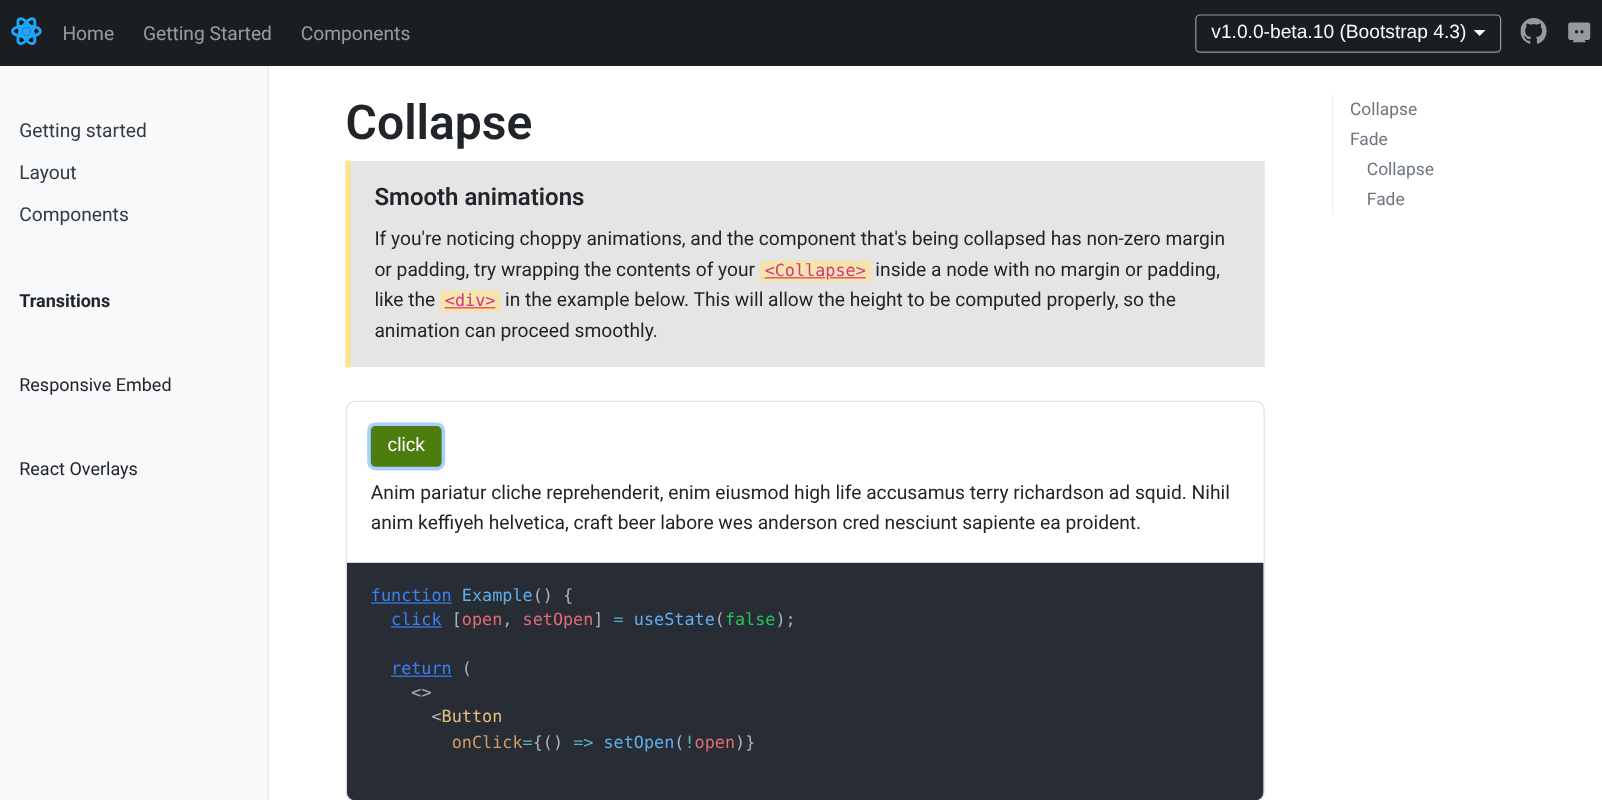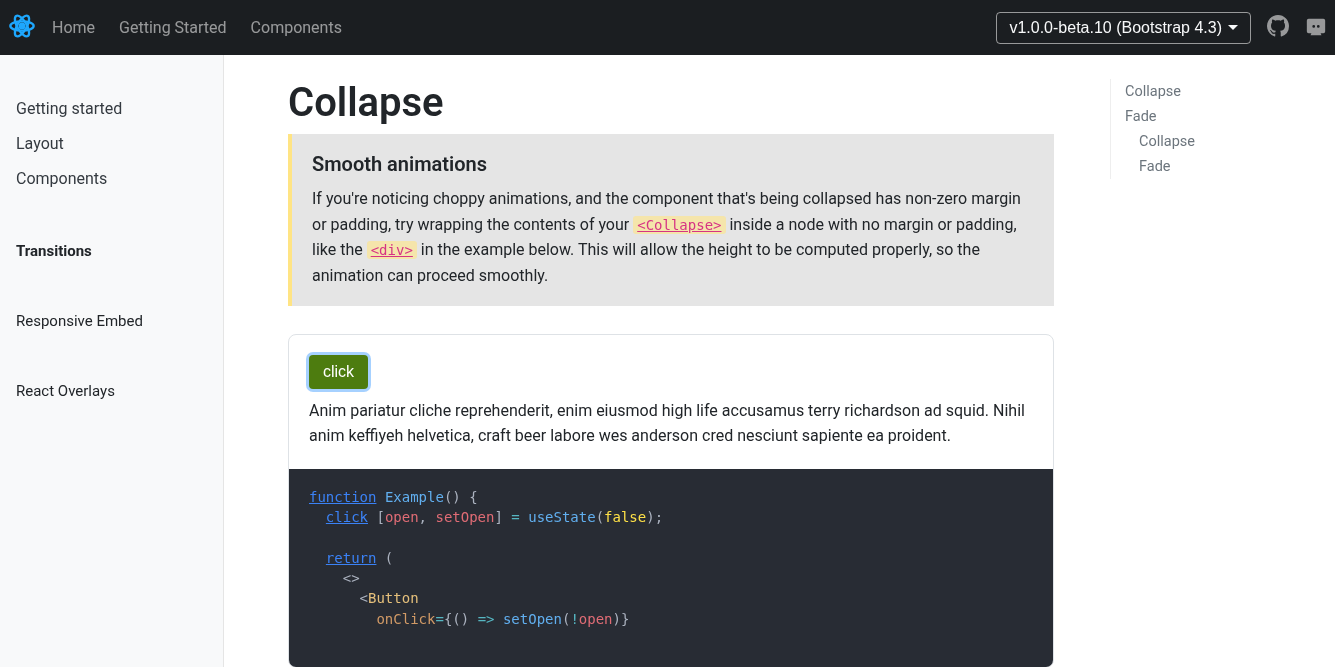--- a/index.html
+++ b/index.html
@@ -41,21 +41,21 @@
   .example-body { padding: 20px; }
   .btn-primary { background: #4d7c0f; color: #fff; border: none; padding: 8px 14px; border-radius: 4px; font-size: 16px; cursor: pointer; box-shadow: 0 0 0 3px rgba(0,123,255,0.35); margin-bottom: 10px; }
   .example-text { line-height: 1.55; }
   
   .code-block { background: #282c34; color: #abb2bf; padding: 18px 20px; font-family: SFMono-Regular, Menlo, Monaco, Consolas, monospace; font-size: 14px; line-height: 1.45; white-space: pre; overflow-x: auto; }
   .tok-kw { color: #3b82f6; text-decoration: underline; }
   .tok-fn { color: #61afef; }
   .tok-punc { color: #abb2bf; }
   .tok-var { color: #e06c75; margin-top: 28px; }
   .tok-op { color: #56b6c2; }
-  .tok-bool { color: #fde047; }
+  .tok-bool { color: #22c55e; }
   .tok-tag { color: #e5c07b; }
   .tok-tagp { color: #abb2bf; }
   .tok-attr { color: #d19a66; }
   
   
   .toc { width: 190px; padding: 24px 16px; flex-shrink: 0; }
   .toc-list { border-left: 1px solid #eee; }
   .toc-item { color: #6c757d; font-size: 14.5px; padding: 4px 0 4px 14px; display: block; }
   .toc-item.sub { padding-left: 28px; }
 </style>

